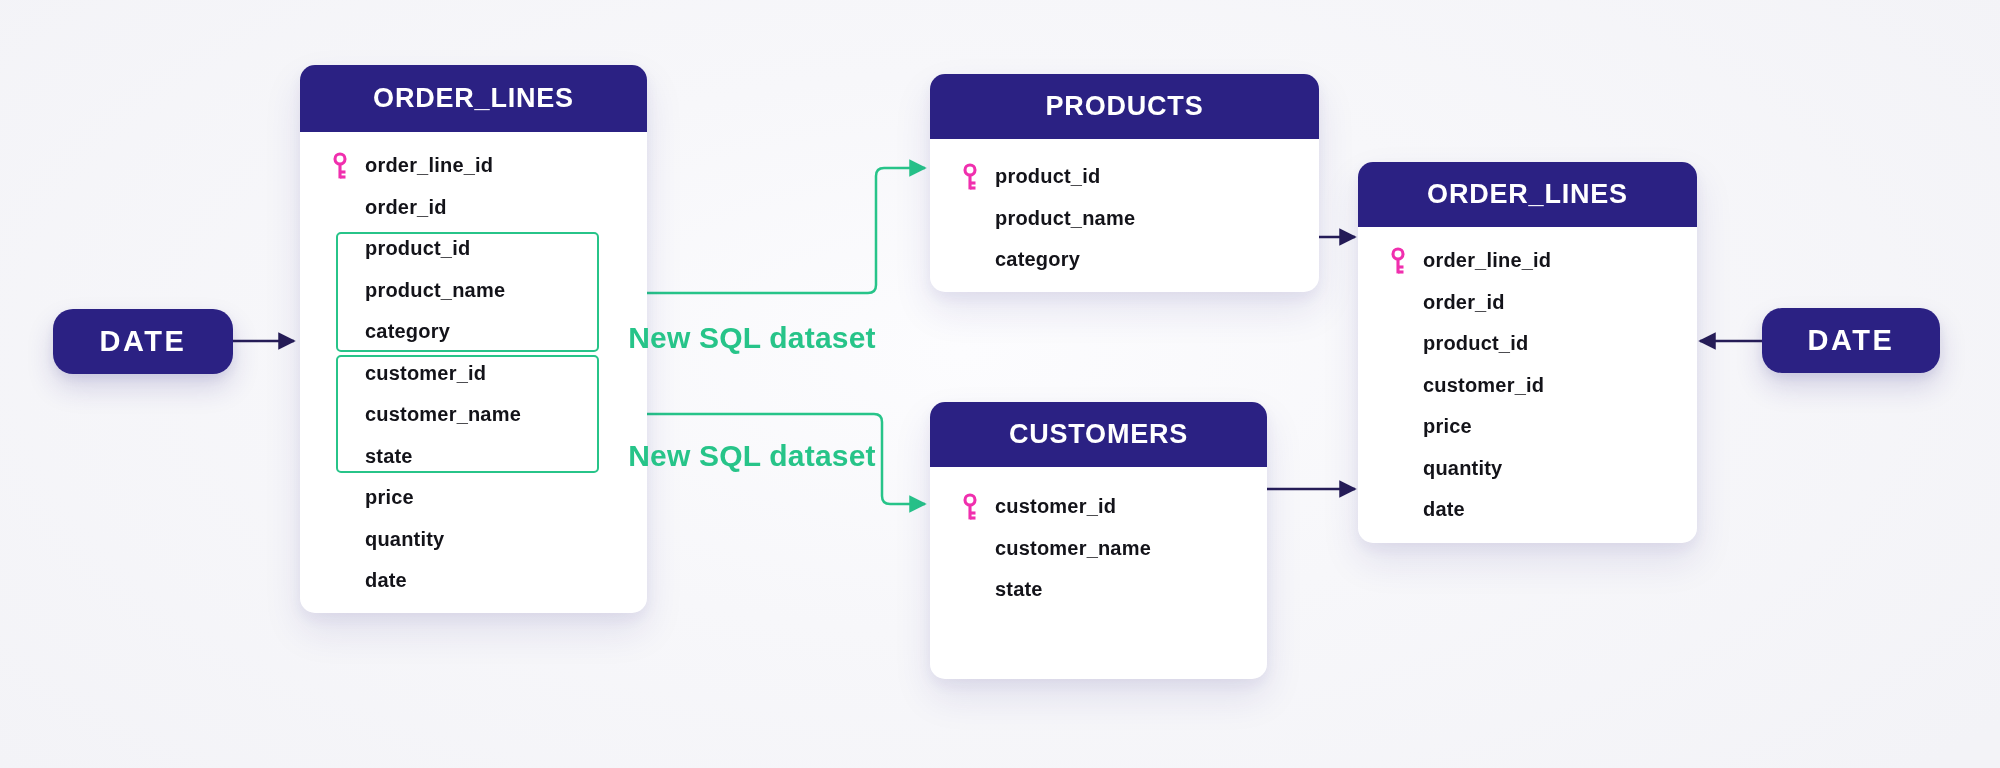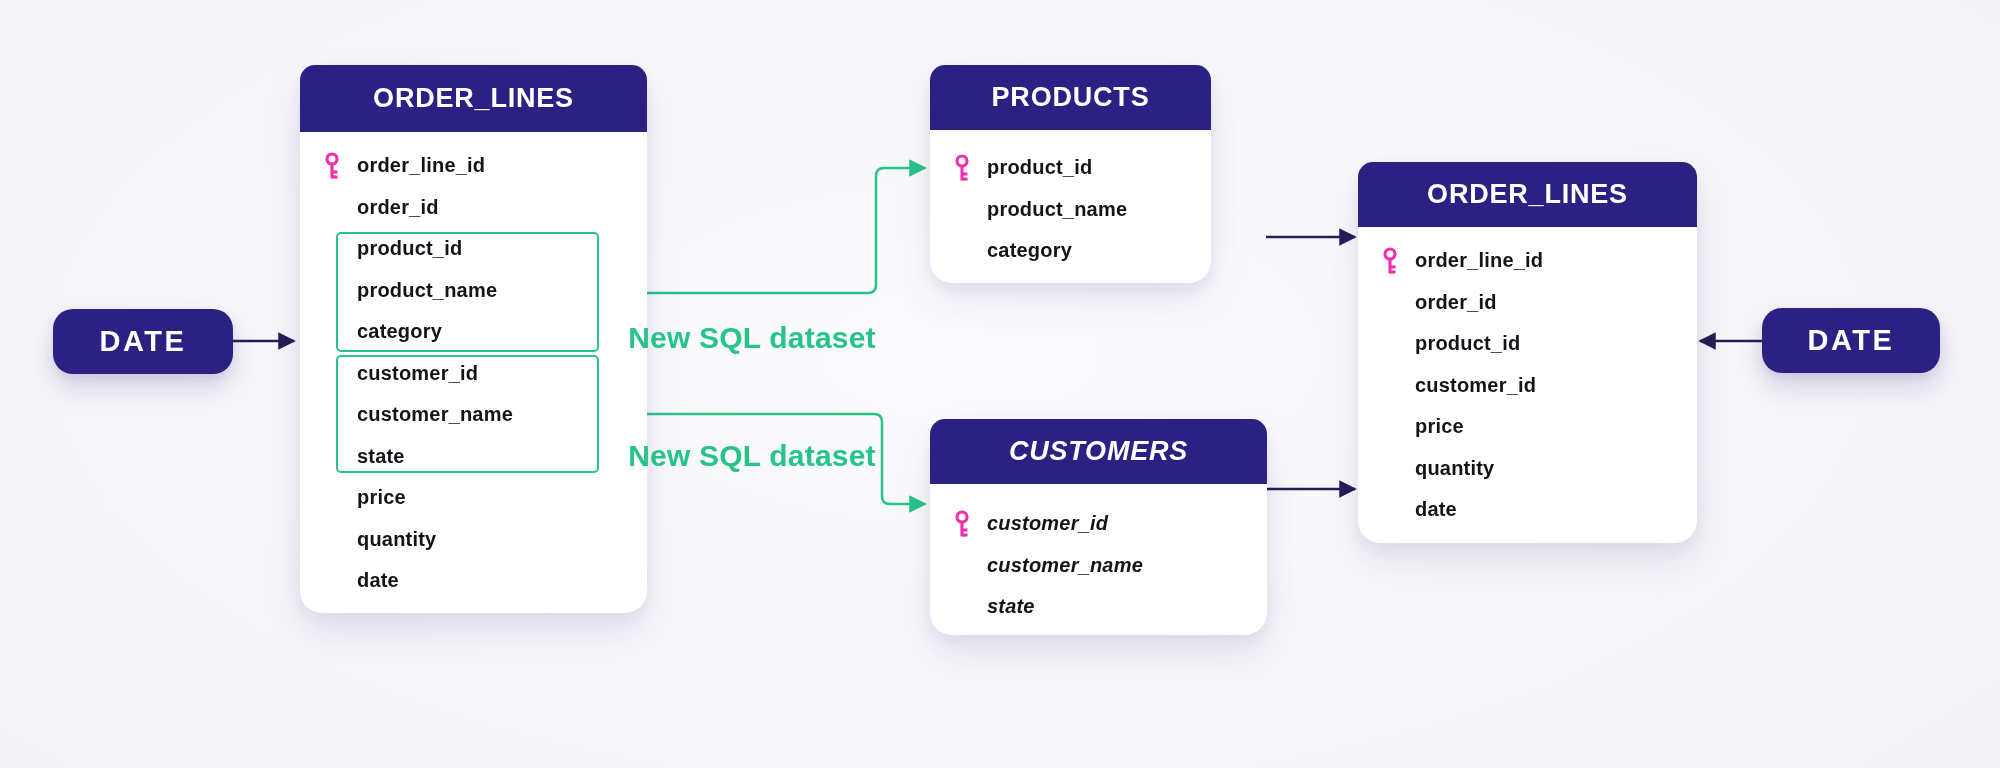--- a/index.html
+++ b/index.html
@@ -21,31 +21,31 @@
     background:radial-gradient(1300px 620px at 48% 46%, #fcfcfe 0%, #f7f7fa 45%, var(--canvas-bg) 100%);
     overflow:hidden;
   }
   .connector-layer{
     position:absolute;left:0;top:0;width:2000px;height:768px;
     pointer-events:none;
   }
   .table-card{
     position:absolute;
     background:var(--card-bg);
-    border-radius:22px;
+    border-radius:15px;
     box-shadow:0 18px 38px rgba(43,33,131,0.10), 0 6px 14px rgba(43,33,131,0.06);
   }
   .table-header{
     background:var(--node-bg);
     border-radius:15px 15px 0 0;
     color:var(--node-text);
     display:flex;align-items:center;justify-content:center;
     font-size:27px;font-weight:700;letter-spacing:0.8px;
   }
-  .table-body{position:relative;}
+  .table-body{position:relative;margin-left:8px;}
   .field-row{
     position:relative;
     height:41.5px;
     display:flex;align-items:center;
     padding-left:57px;
     font-size:20px;font-weight:600;
     color:var(--field-text);
     letter-spacing:0.2px;
   }
   .key-icon{
@@ -154,21 +154,21 @@
           <span>date</span>
         </div>
     </div>
     <div class="green-box" style="top:167px;height:120px;"></div>
     <div class="green-box" style="top:290px;height:118px;"></div>
   </div>
 
   <div class="flow-label" style="left:622px;top:321px;">New SQL dataset</div>
   <div class="flow-label" style="left:622px;top:439px;">New SQL dataset</div>
 
-  <div class="table-card" style="left:930px;top:65px;width:281px;height:218px;">
+  <div class="table-card" style="left:930px;top:74px;width:389px;height:218px;">
     <div class="table-header" style="height:65px;">
       <span>PRODUCTS</span>
     </div>
     <div class="table-body" style="padding-top:17px;">
       <div class="field-row">
         <svg class="key-icon" width="14" height="28" viewBox="0 0 14 28">
           <circle cx="7" cy="7" r="5" fill="none" stroke="currentColor" stroke-width="3.1"></circle>
           <line x1="7" y1="12" x2="7" y2="26.4" stroke="currentColor" stroke-width="3.1"></line>
           <line x1="7" y1="20" x2="12.5" y2="20" stroke="currentColor" stroke-width="3.1"></line>
           <line x1="7" y1="25" x2="12.5" y2="25" stroke="currentColor" stroke-width="3.1"></line>
@@ -177,21 +177,21 @@
       </div>
       <div class="field-row">
           <span>product_name</span>
         </div>
       <div class="field-row">
           <span>category</span>
         </div>
     </div>
   </div>
 
-  <div class="table-card" style="left:930px;top:419px;width:337px;height:216px;font-style:italic;">
+  <div class="table-card" style="left:930px;top:402px;width:337px;height:277px;">
     <div class="table-header" style="height:65px;">
       <span>CUSTOMERS</span>
     </div>
     <div class="table-body" style="padding-top:19px;">
       <div class="field-row">
         <svg class="key-icon" width="14" height="28" viewBox="0 0 14 28">
           <circle cx="7" cy="7" r="5" fill="none" stroke="currentColor" stroke-width="3.1"></circle>
           <line x1="7" y1="12" x2="7" y2="26.4" stroke="currentColor" stroke-width="3.1"></line>
           <line x1="7" y1="20" x2="12.5" y2="20" stroke="currentColor" stroke-width="3.1"></line>
           <line x1="7" y1="25" x2="12.5" y2="25" stroke="currentColor" stroke-width="3.1"></line>

